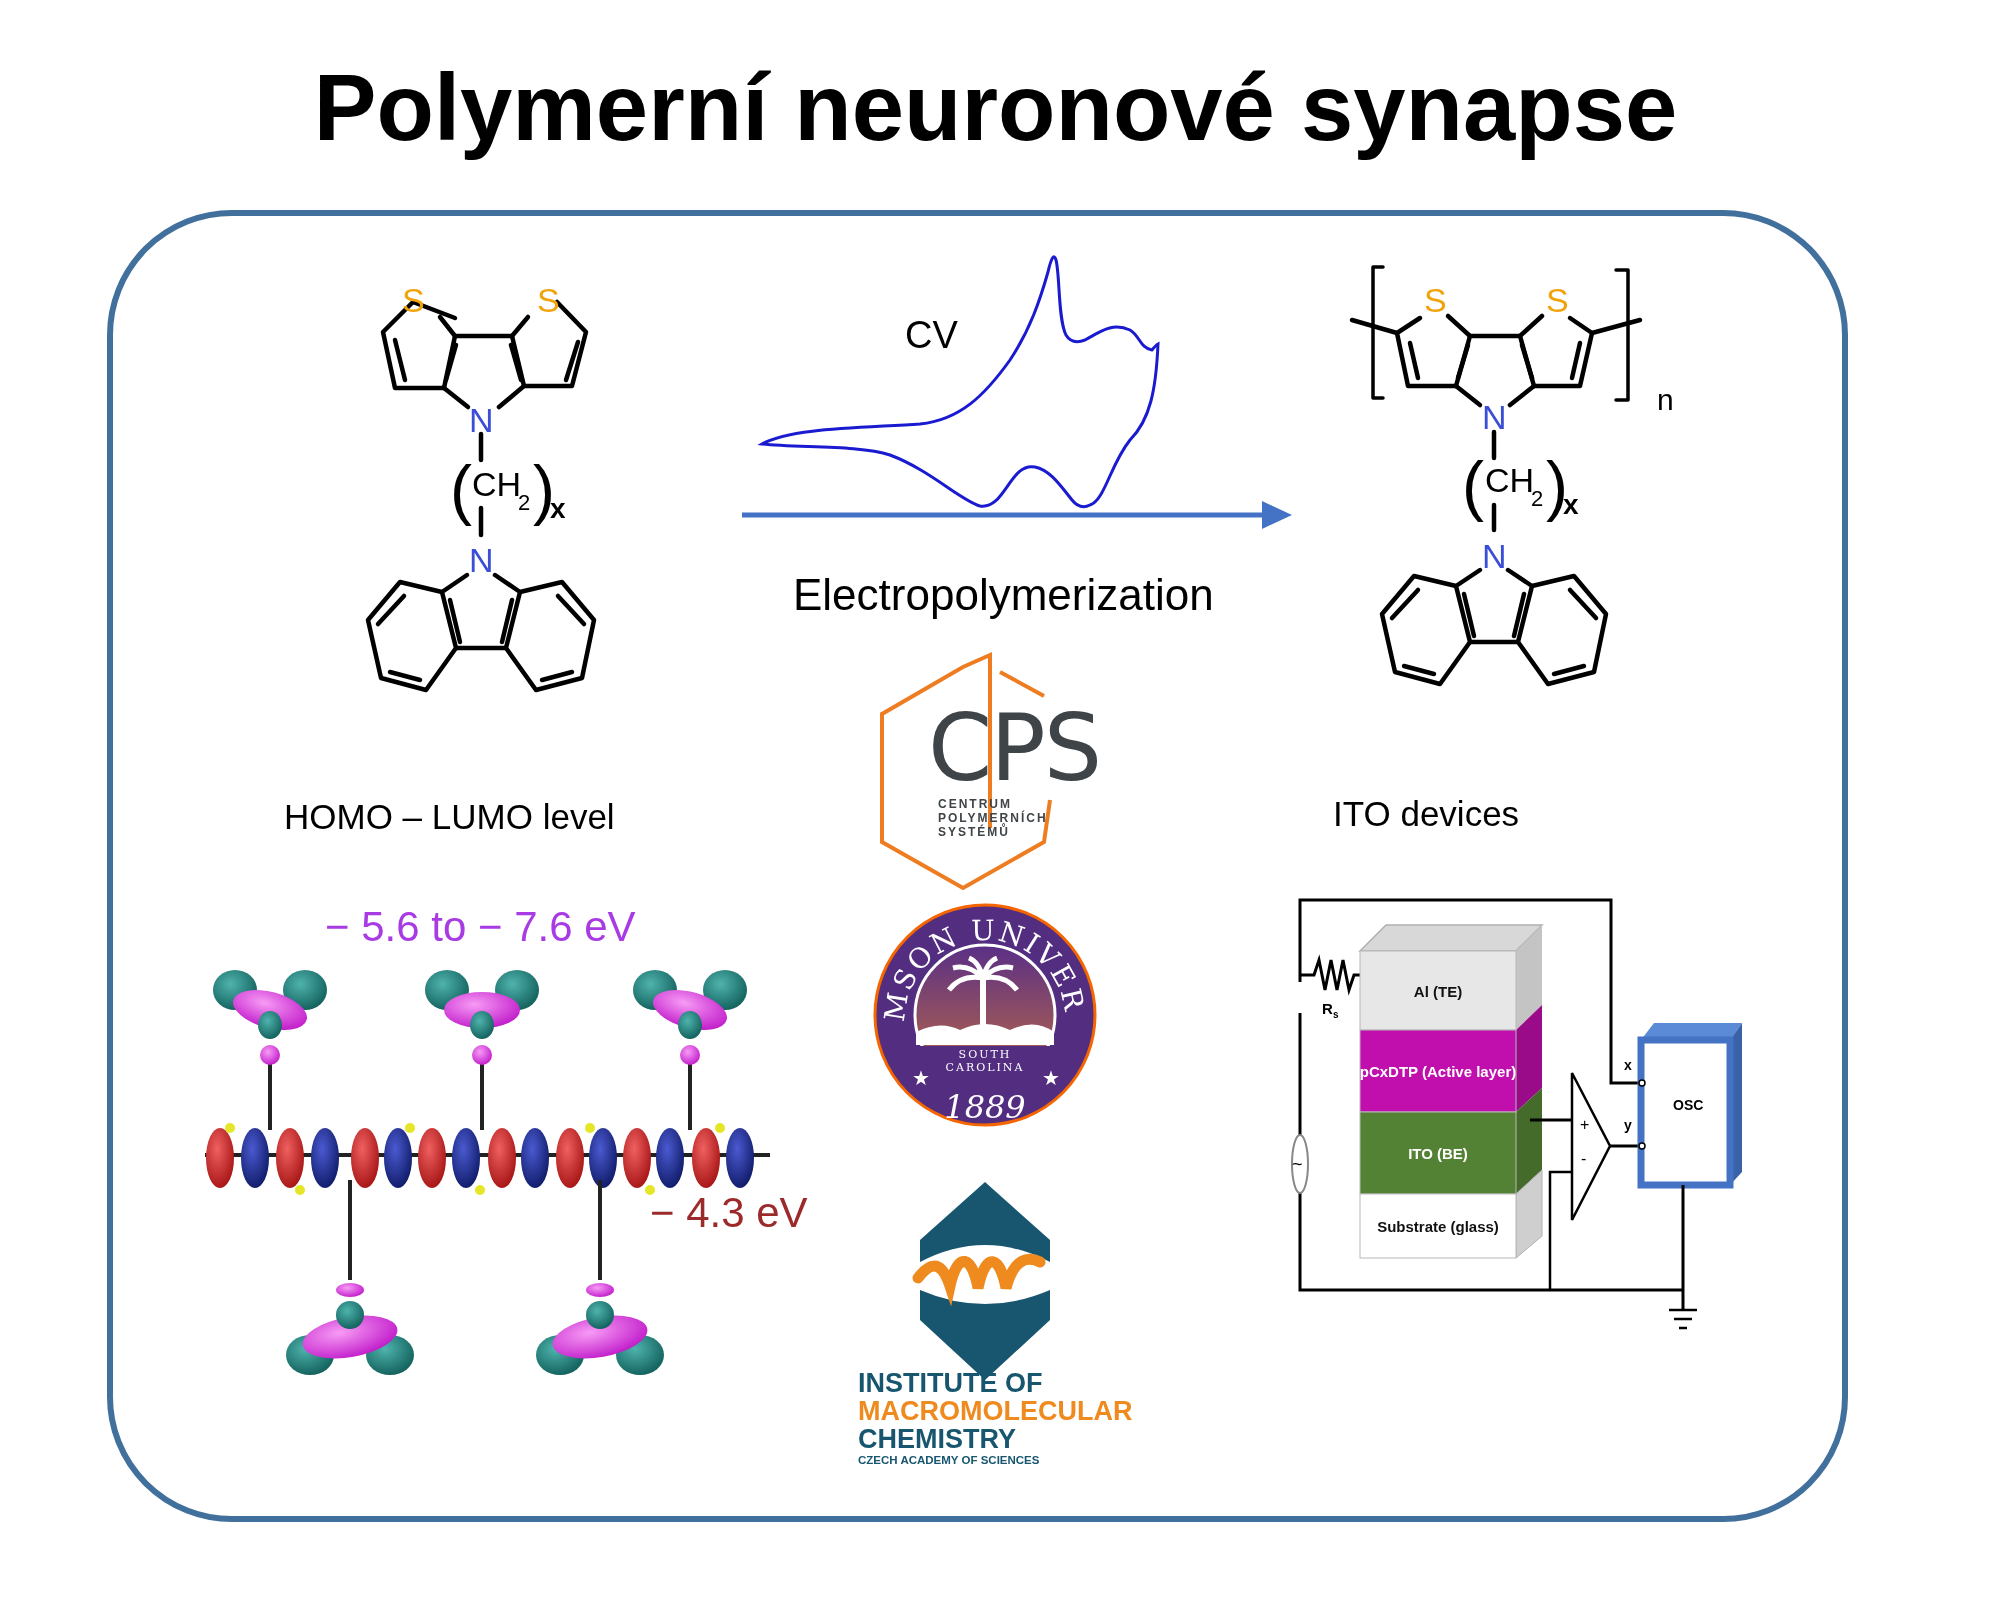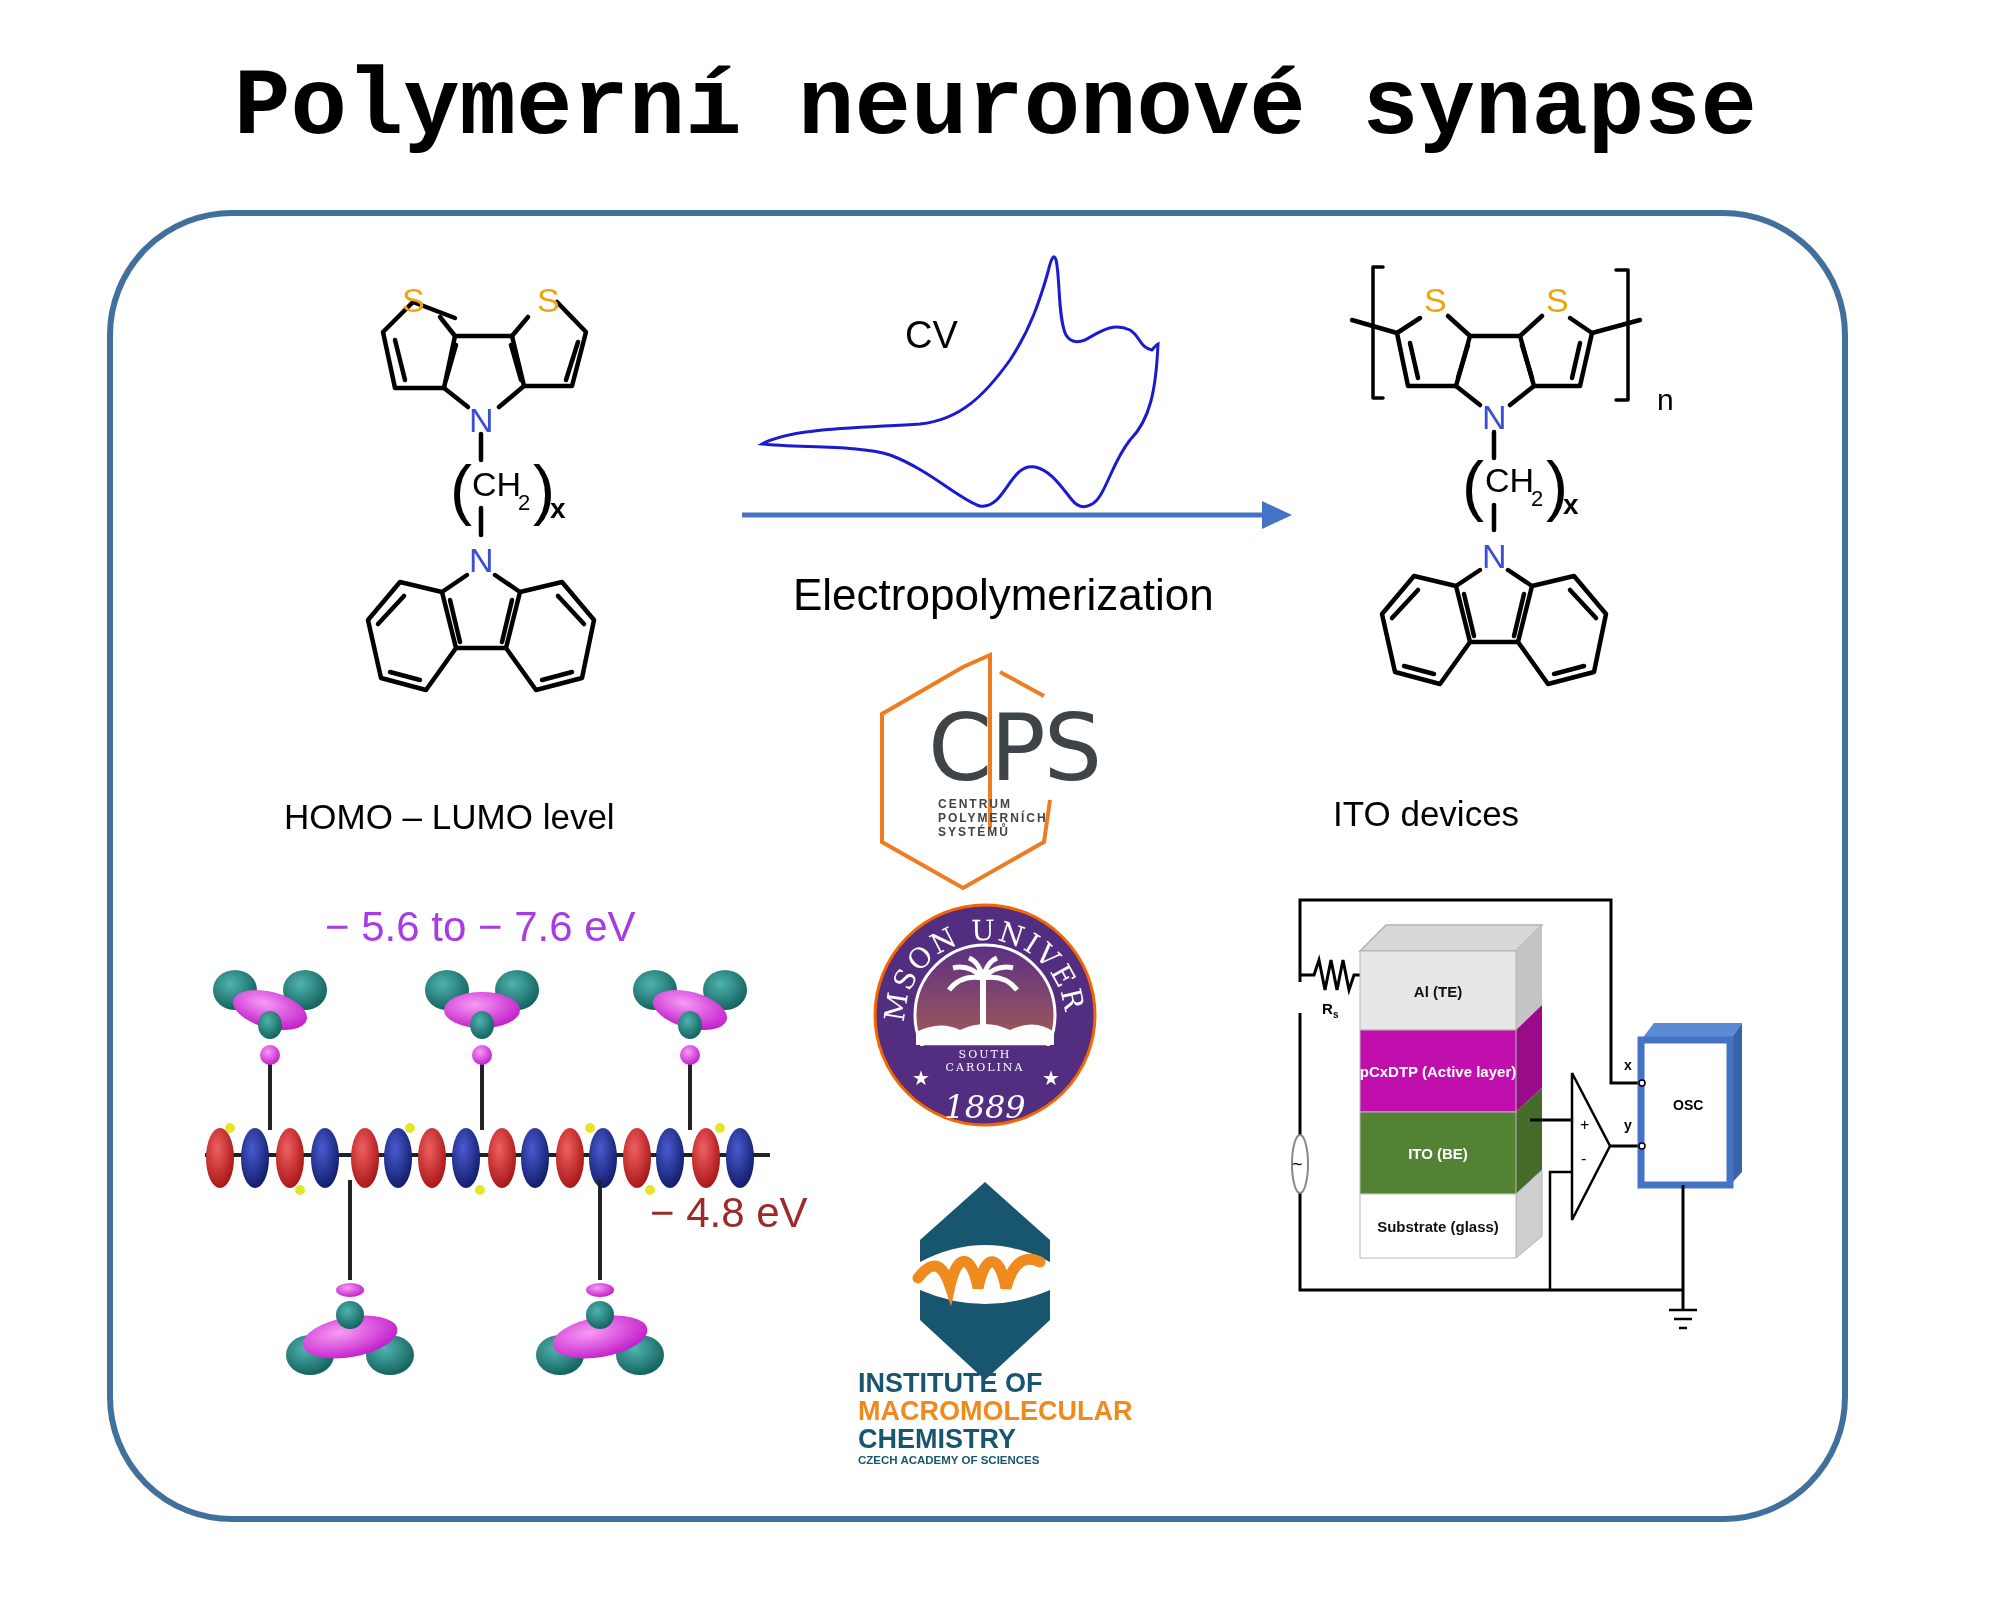--- a/index.html
+++ b/index.html
@@ -1,20 +1,20 @@
 <!DOCTYPE html>
 <html><head>
 <meta charset="utf-8">
 <style>
   html, body { margin:0; padding:0; background:#ffffff; }
   body { width:1991px; height:1605px; position:relative; overflow:hidden;
          font-family:"Liberation Sans", sans-serif; color:#000; }
   .abs { position:absolute; }
   #title { left:0; width:1991px; top:48px; text-align:center;
-           font-family:Liberation Mono, monospace; font-weight:bold; font-size:94px;
+           font-family:Liberation Sans, sans-serif; font-weight:bold; font-size:94px;
            letter-spacing:0px; line-height:120px; }
   #frame { left:107px; top:210px; width:1741px; height:1312px; border:6px solid #41709d;
            border-radius:125px; box-sizing:border-box; }
   .lbl { font-size:35px; white-space:nowrap; line-height:50px; }
   svg { position:absolute; overflow:visible; }
   .bond { stroke:#000; stroke-width:4.5; fill:none; stroke-linecap:round; stroke-linejoin:round; }
   .atomS { fill:#f0a30a; font-size:34px; font-family:"Liberation Sans", sans-serif; }
   .atomN { fill:#3a4fd6; font-size:34px; font-family:"Liberation Sans", sans-serif; }
   .chem { fill:#000; font-size:34px; font-family:"Liberation Sans", sans-serif; }
   .paren { fill:#000; font-size:66px; font-family:"Liberation Sans", sans-serif; }
@@ -116,21 +116,21 @@
   <text class="chem" x="1485" y="492">CH</text>
   <text class="chem" x="1531" y="506" style="font-size:22px">2</text>
   <text class="paren" x="1546" y="508">)</text>
   <text class="chem" x="1563" y="514" style="font-weight:bold;font-size:28px">x</text>
   <text class="atomN" x="1482" y="568">N</text>
   <text class="chem" x="1657" y="410" style="font-size:30px">n</text>
 </svg>
 
 <div class="abs lbl" style="left:284px;top:792px;">HOMO – LUMO level</div>
 <div class="abs lbl" style="left:325px;top:902px;color:#a83be3;font-size:42px;">− 5.6 to − 7.6 eV</div>
-<div class="abs lbl" style="left:650px;top:1188px;color:#9c2a2a;font-size:42px;">− 4.8 eV</div>
+<div class="abs lbl" style="left:650px;top:1188px;color:#9c2a2a;font-size:42px;">− 4.3 eV</div>
 
 <svg style="left:0;top:0;" width="1991" height="1605">
   <defs>
     <radialGradient id="gTeal" cx="40%" cy="35%" r="70%">
         <stop offset="0" stop-color="#4fb3ad"></stop>
         <stop offset="1" stop-color="#105e5a"></stop>
       </radialGradient>
     <radialGradient id="gMag" cx="40%" cy="35%" r="70%">
         <stop offset="0" stop-color="#f79bf5"></stop>
         <stop offset="1" stop-color="#c019c9"></stop>

